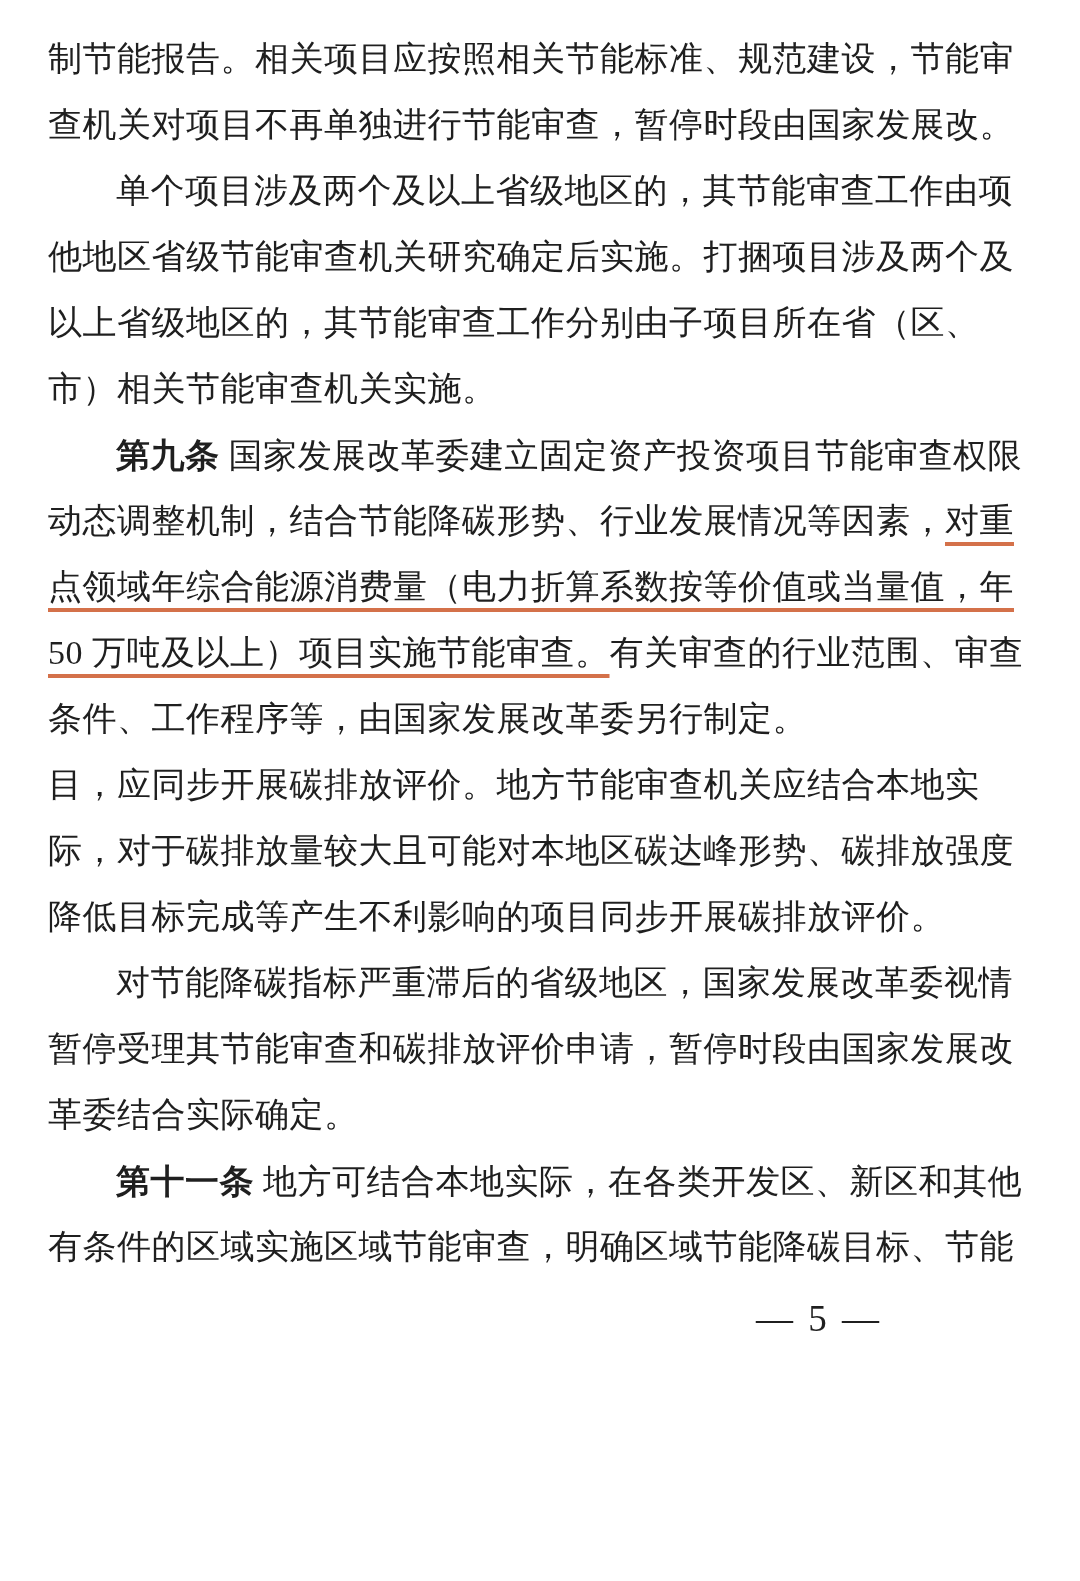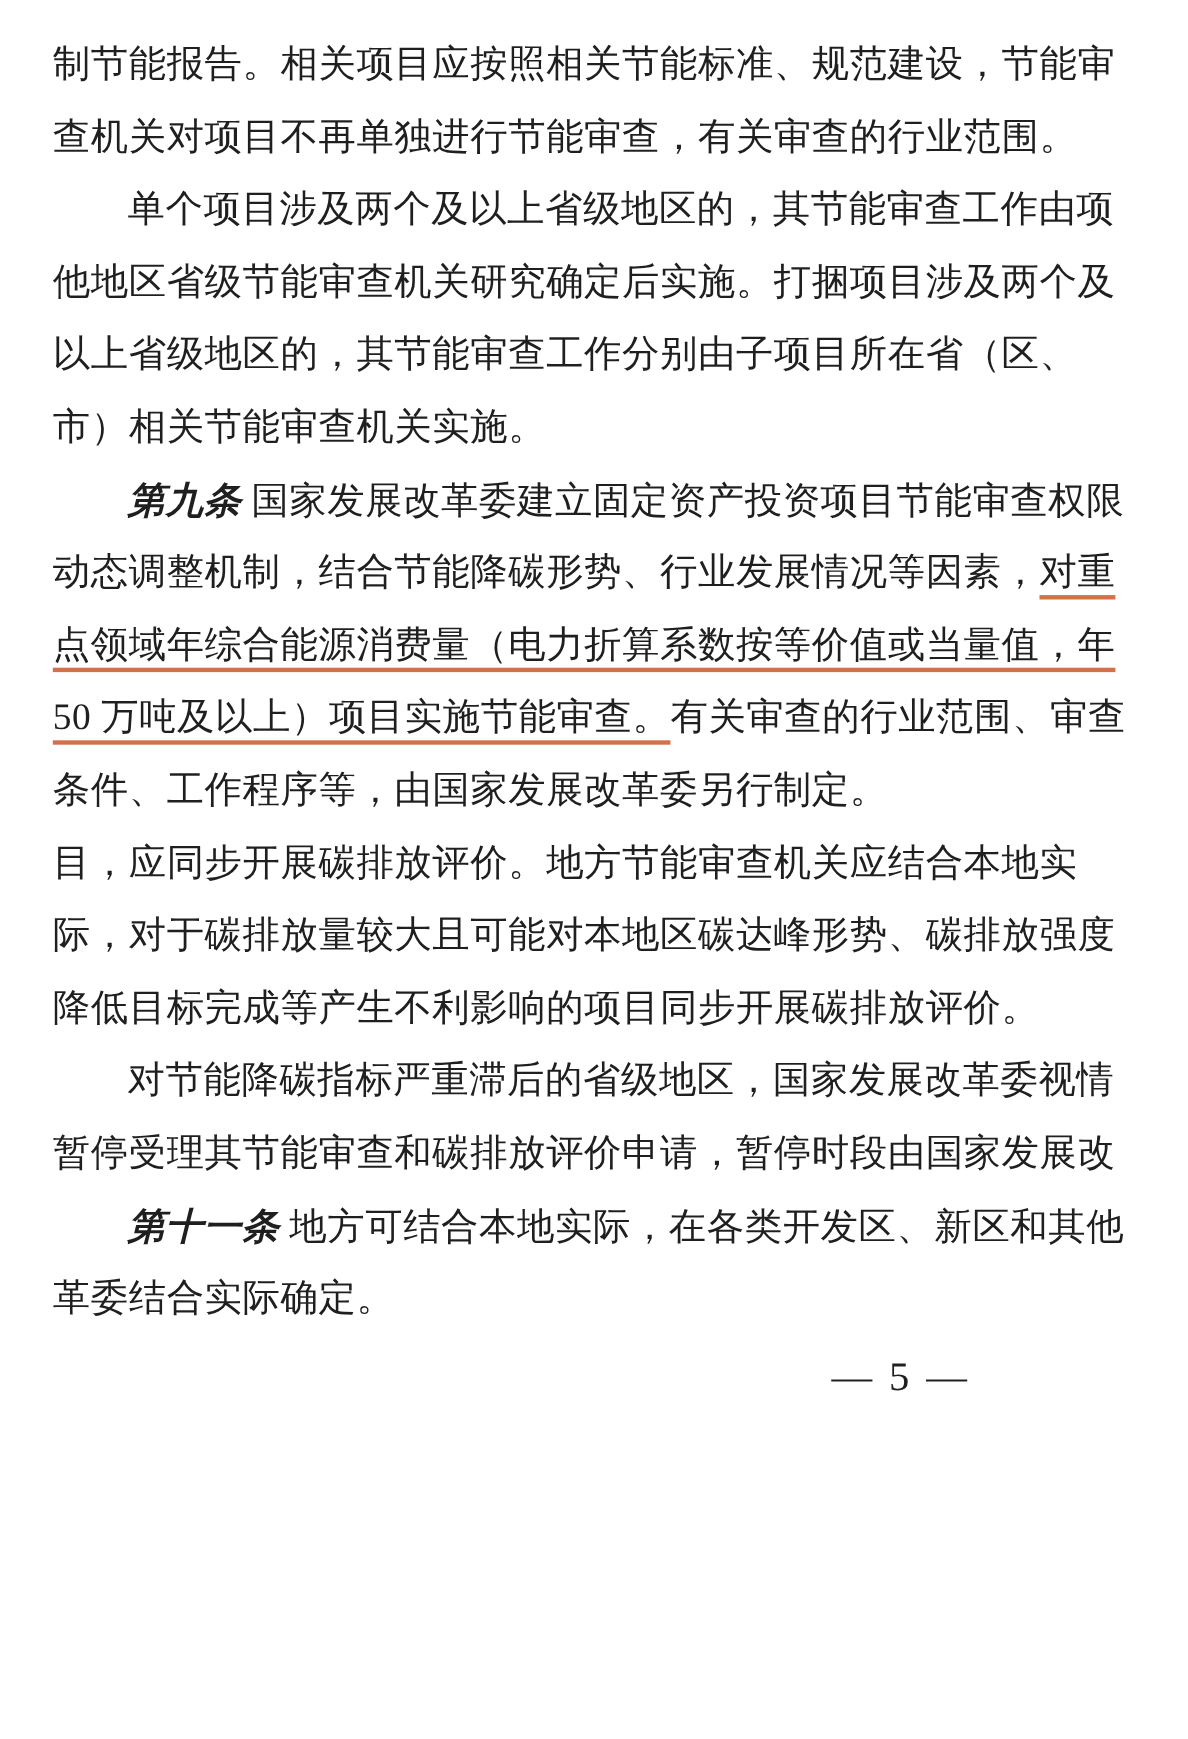--- a/index.html
+++ b/index.html
@@ -34,21 +34,20 @@
   }
   .line.just {
     text-align-last: justify;
   }
   .line.indent {
     padding-left: 68px;
   }
   .seg-bold {
     font-family: "Liberation Sans", "DejaVu Sans", sans-serif;
     font-weight: 700;
-    font-style: italic;
   }
   .seg-underline {
     text-decoration-line: underline;
     text-decoration-color: var(--ul-color, #d4714a);
     text-decoration-thickness: 4px;
     text-underline-offset: 10px;
     font-family: Liberation Serif, serif;
   }
   .pagenum {
     margin-top: 14px;
@@ -59,32 +58,33 @@
     padding-right: 58px;
     letter-spacing: 3px;
   }
 </style>
 </head>
 <body style="color: rgb(31, 31, 31); background: rgb(255, 255, 255);">
 
 <div class="page">
   <div class="doc">
       <div class="line just"><span class="seg">制节能报告。相关项目应按照相关节能标准、规范建设，节能审</span></div>
-      <div class="line"><span class="seg">查机关对项目不再单独进行节能审查，有关审查的行业范围。</span></div>
+      <div class="line"><span class="seg">查机关对项目不再单独进行节能审查，暂停时段由国家发展改。</span></div>
       <div class="line indent just"><span class="seg">单个项目涉及两个及以上省级地区的，其节能审查工作由项</span></div>
       <div class="line just"><span class="seg">他地区省级节能审查机关研究确定后实施。打捆项目涉及两个及</span></div>
       <div class="line just"><span class="seg">以上省级地区的，其节能审查工作分别由子项目所在省（区、</span></div>
       <div class="line"><span class="seg">市）相关节能审查机关实施。</span></div>
       <div class="line indent just"><span class="seg-bold">第九条</span><span class="seg"> </span><span class="seg">国家发展改革委建立固定资产投资项目节能审查权限</span></div>
       <div class="line just"><span class="seg">动态调整机制，结合节能降碳形势、行业发展情况等因素，</span><span class="seg-underline">对重</span></div>
       <div class="line just"><span class="seg-underline">点领域年综合能源消费量（电力折算系数按等价值或当量值，年</span></div>
       <div class="line just"><span class="seg-underline">50 万吨及以上）项目实施节能审查。</span><span class="seg">有关审查的行业范围、审查</span></div>
       <div class="line"><span class="seg">条件、工作程序等，由国家发展改革委另行制定。</span></div>
       <div class="line just"><span class="seg">目，应同步开展碳排放评价。地方节能审查机关应结合本地实</span></div>
       <div class="line just"><span class="seg">际，对于碳排放量较大且可能对本地区碳达峰形势、碳排放强度</span></div>
       <div class="line"><span class="seg">降低目标完成等产生不利影响的项目同步开展碳排放评价。</span></div>
       <div class="line indent just"><span class="seg">对节能降碳指标严重滞后的省级地区，国家发展改革委视情</span></div>
       <div class="line just"><span class="seg">暂停受理其节能审查和碳排放评价申请，暂停时段由国家发展改</span></div>
+      <div class="line"><span class="seg">革委结合实际确定。</span></div>
       <div class="line indent just"><span class="seg-bold">第十一条</span><span class="seg"> </span><span class="seg">地方可结合本地实际，在各类开发区、新区和其他</span></div>
-      <div class="line"><span class="seg">革委结合实际确定。</span></div>
+      <div class="line just"><span class="seg">有条件的区域实施区域节能审查，明确区域节能降碳目标、节能</span></div>
     </div>
   <div class="pagenum">— 5 —</div>
 </div>
 
 </body></html>

